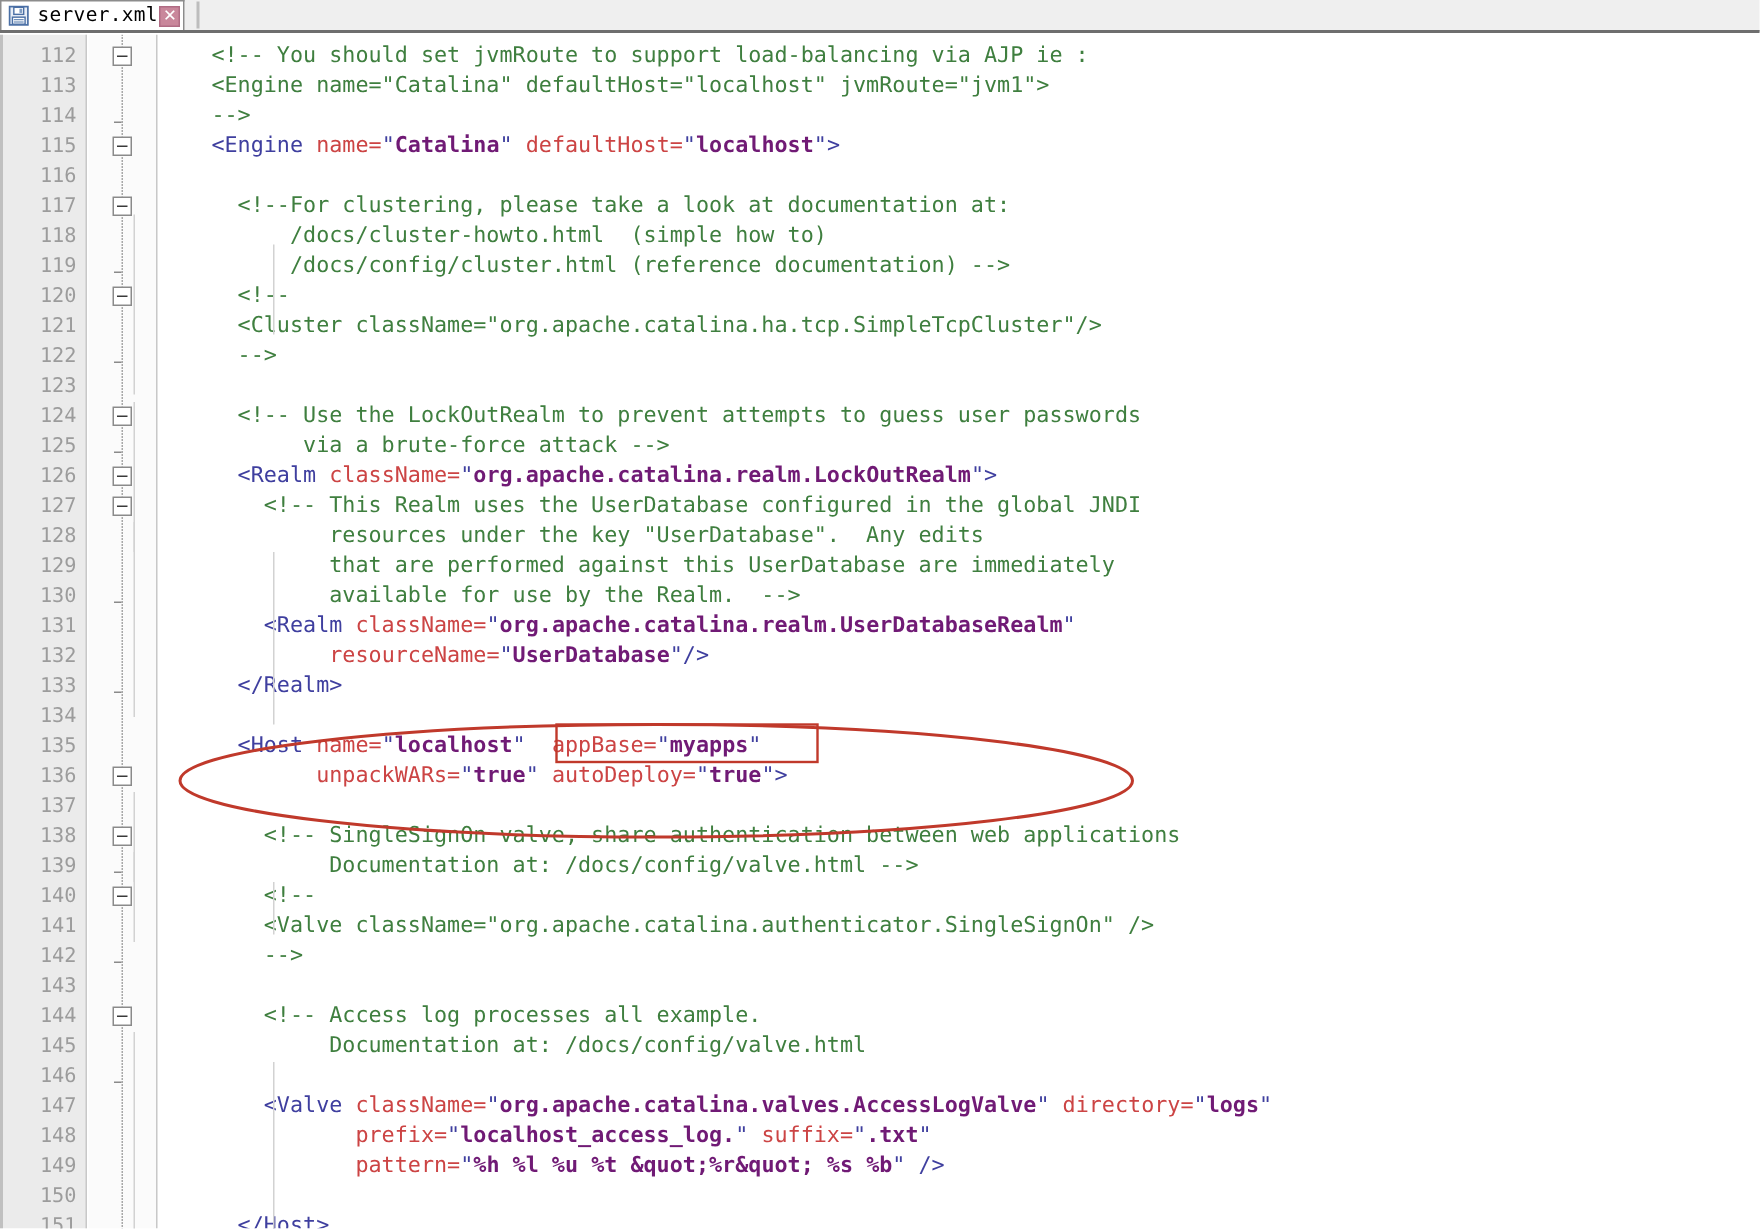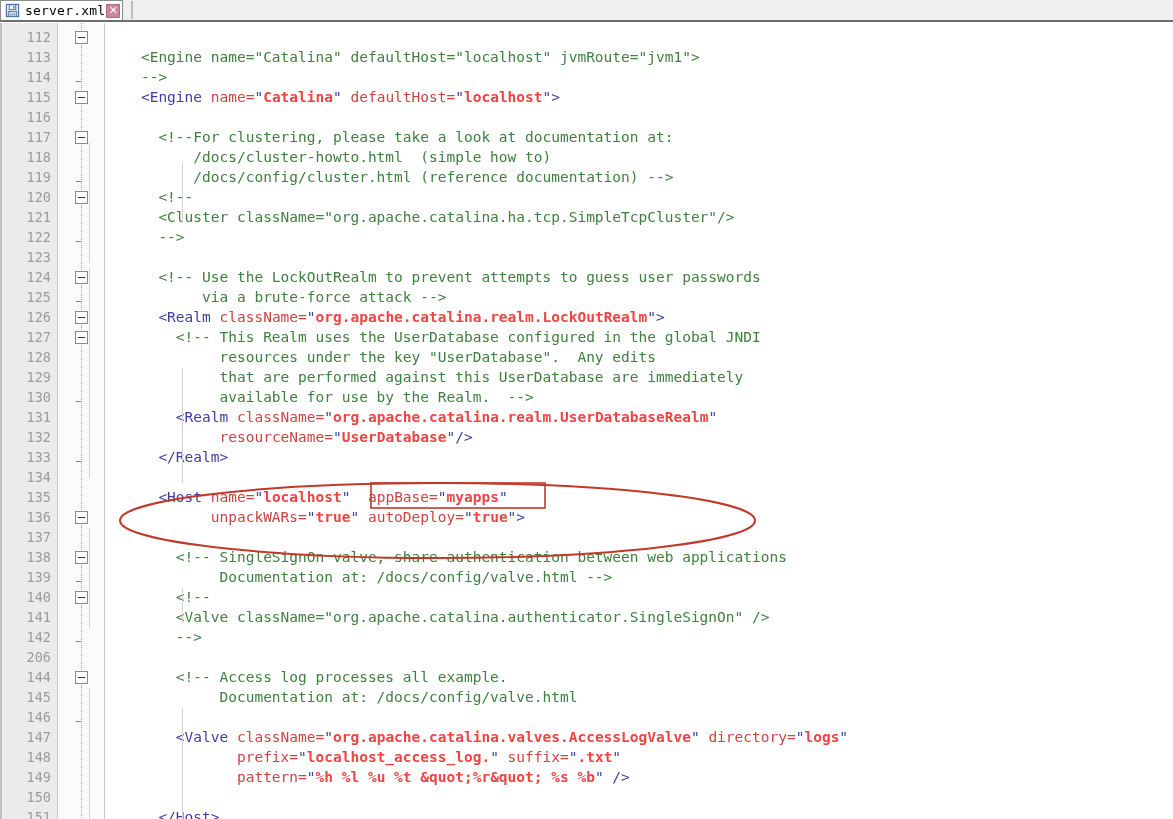--- a/index.html
+++ b/index.html
@@ -101,21 +101,21 @@
   }
   .cline{
     position:absolute;left:0;height:20px;line-height:20px;
     font-family:"DejaVu Sans Mono","Liberation Mono",monospace;
     font-size:14.5px;
     white-space:pre;
   }
   .cmt{color:#3f7f3f;}
   .tag{color:#3f3f9f;}
   .att{color:#cc4444;}
-  .val{color:#ef4444;font-weight:bold;}
+  .val{color:#701a75;font-weight:bold;}
   .pl {color:#000000;}
   .iguide{
     position:absolute;width:1px;background:#d2d2d2;
   }
   
   #anno{
     position:absolute;left:0;top:0;width:1173px;height:819px;
     pointer-events:none;
   }
 </style>
@@ -164,21 +164,21 @@
       <div class="lnum" style="top: 424px;">133</div>
       <div class="lnum" style="top: 444px;">134</div>
       <div class="lnum" style="top: 464px; text-align: right;">135</div>
       <div class="lnum" style="top: 484px;">136</div>
       <div class="lnum" style="top: 504px;">137</div>
       <div class="lnum" style="top: 524px;">138</div>
       <div class="lnum" style="top: 544px;">139</div>
       <div class="lnum" style="top: 564px;">140</div>
       <div class="lnum" style="top: 584px;">141</div>
       <div class="lnum" style="top: 604px;">142</div>
-      <div class="lnum" style="top: 624px;">206</div>
+      <div class="lnum" style="top: 624px;">143</div>
       <div class="lnum" style="top: 644px;">144</div>
       <div class="lnum" style="top: 664px;">145</div>
       <div class="lnum" style="top: 684px;">146</div>
       <div class="lnum" style="top: 704px;">147</div>
       <div class="lnum" style="top: 724px;">148</div>
       <div class="lnum" style="top: 744px;">149</div>
       <div class="lnum" style="top: 764px;">150</div>
       <div class="lnum" style="top: 784px;">151</div>
     </div>
   <div id="foldcol">
@@ -198,20 +198,21 @@
       <div class="folddash" style="top: 438px;"></div>
       <div class="foldbox" style="top: 488px;"></div>
       <div class="foldbox" style="top: 528px;"></div>
       <div class="folddash" style="top: 558px;"></div>
       <div class="foldbox" style="top: 568px;"></div>
       <div class="folddash" style="top: 618px;"></div>
       <div class="foldbox" style="top: 648px;"></div>
       <div class="folddash" style="top: 698px;"></div>
     </div>
   <div id="code">
+      <div class="cline" style="top: 4px;"><span class="cmt">    &lt;!-- You should set jvmRoute to support load-balancing via AJP ie :</span></div>
       <div class="cline" style="top: 24px;"><span class="cmt">    &lt;Engine name="Catalina" defaultHost="localhost" jvmRoute="jvm1"&gt;</span></div>
       <div class="cline" style="top: 44px;"><span class="cmt">    --&gt;</span></div>
       <div class="cline" style="top: 64px;"><span class="tag">    &lt;Engine </span><span class="att">name=</span><span class="tag">"</span><span class="val">Catalina</span><span class="tag">" </span><span class="att">defaultHost=</span><span class="tag">"</span><span class="val">localhost</span><span class="tag">"&gt;</span></div>
       <div class="cline" style="top: 84px;"><span class="pl"></span></div>
       <div class="cline" style="top: 104px;"><span class="cmt">      &lt;!--For clustering, please take a look at documentation at:</span></div>
       <div class="cline" style="top: 124px;"><span class="cmt">          /docs/cluster-howto.html  (simple how to)</span></div>
       <div class="cline" style="top: 144px;"><span class="cmt">          /docs/config/cluster.html (reference documentation) --&gt;</span></div>
       <div class="cline" style="top: 164px;"><span class="cmt">      &lt;!--</span></div>
       <div class="cline" style="top: 184px;"><span class="cmt">      &lt;Cluster className="org.apache.catalina.ha.tcp.SimpleTcpCluster"/&gt;</span></div>
       <div class="cline" style="top: 204px;"><span class="cmt">      --&gt;</span></div>

